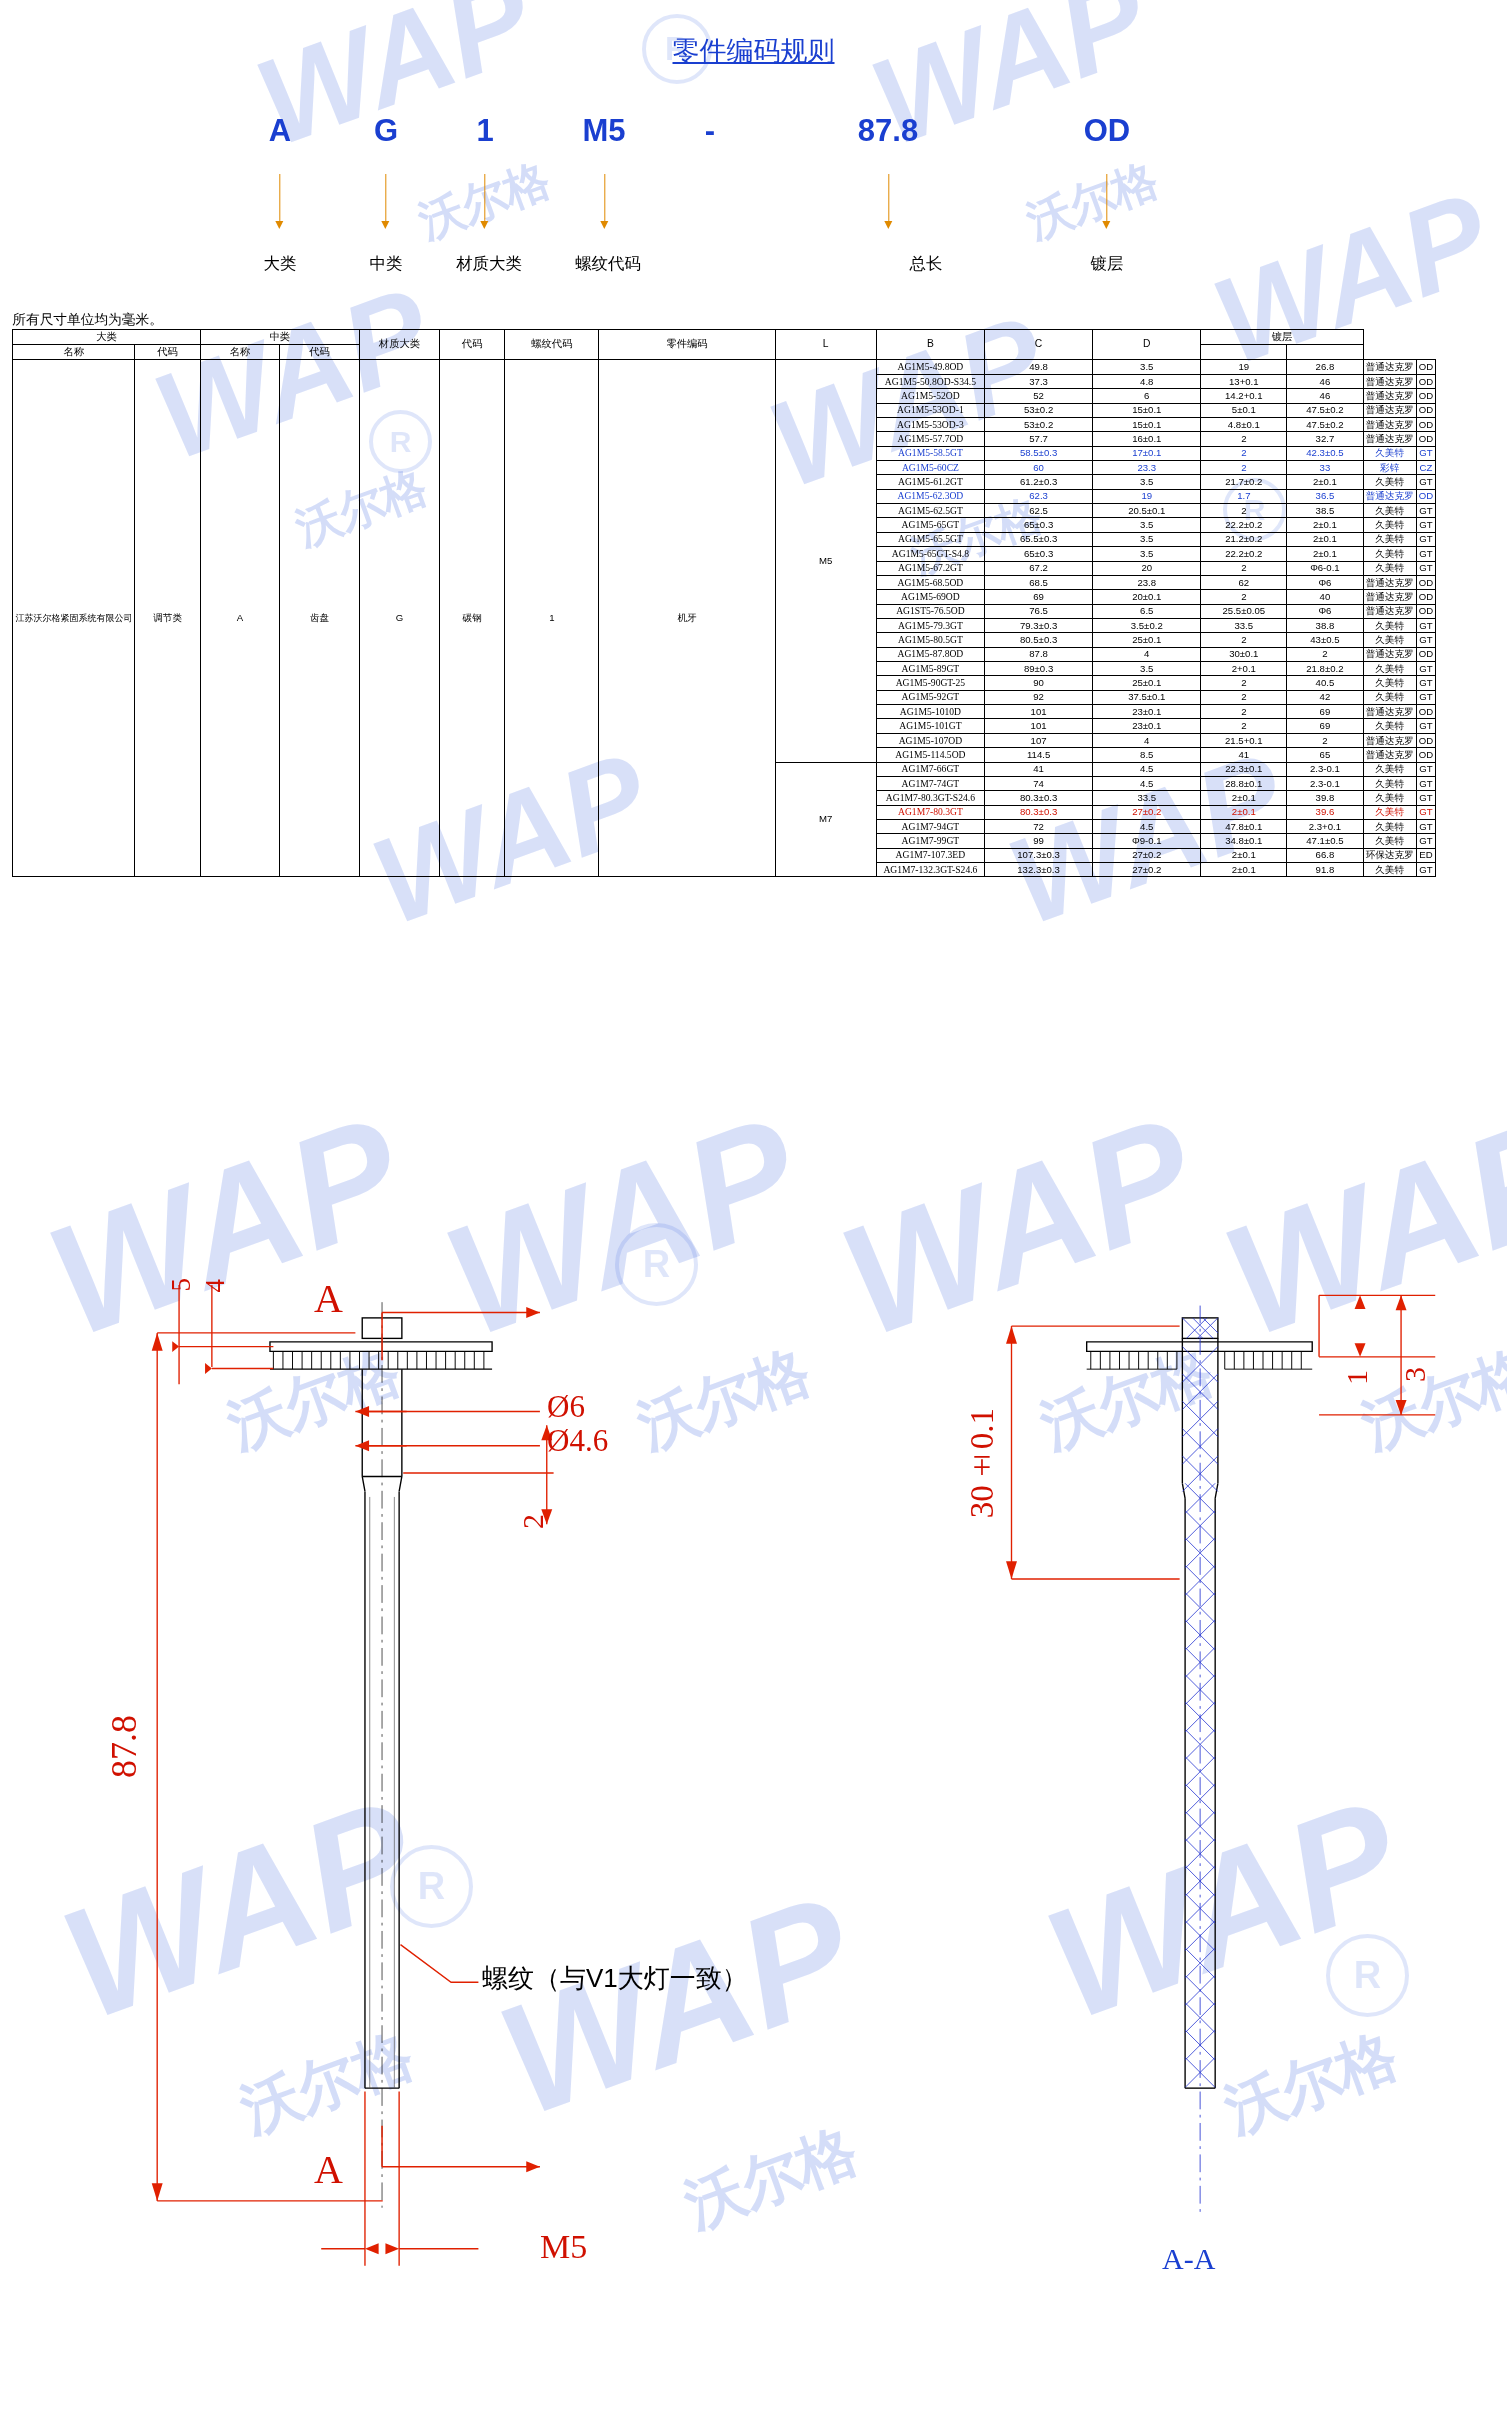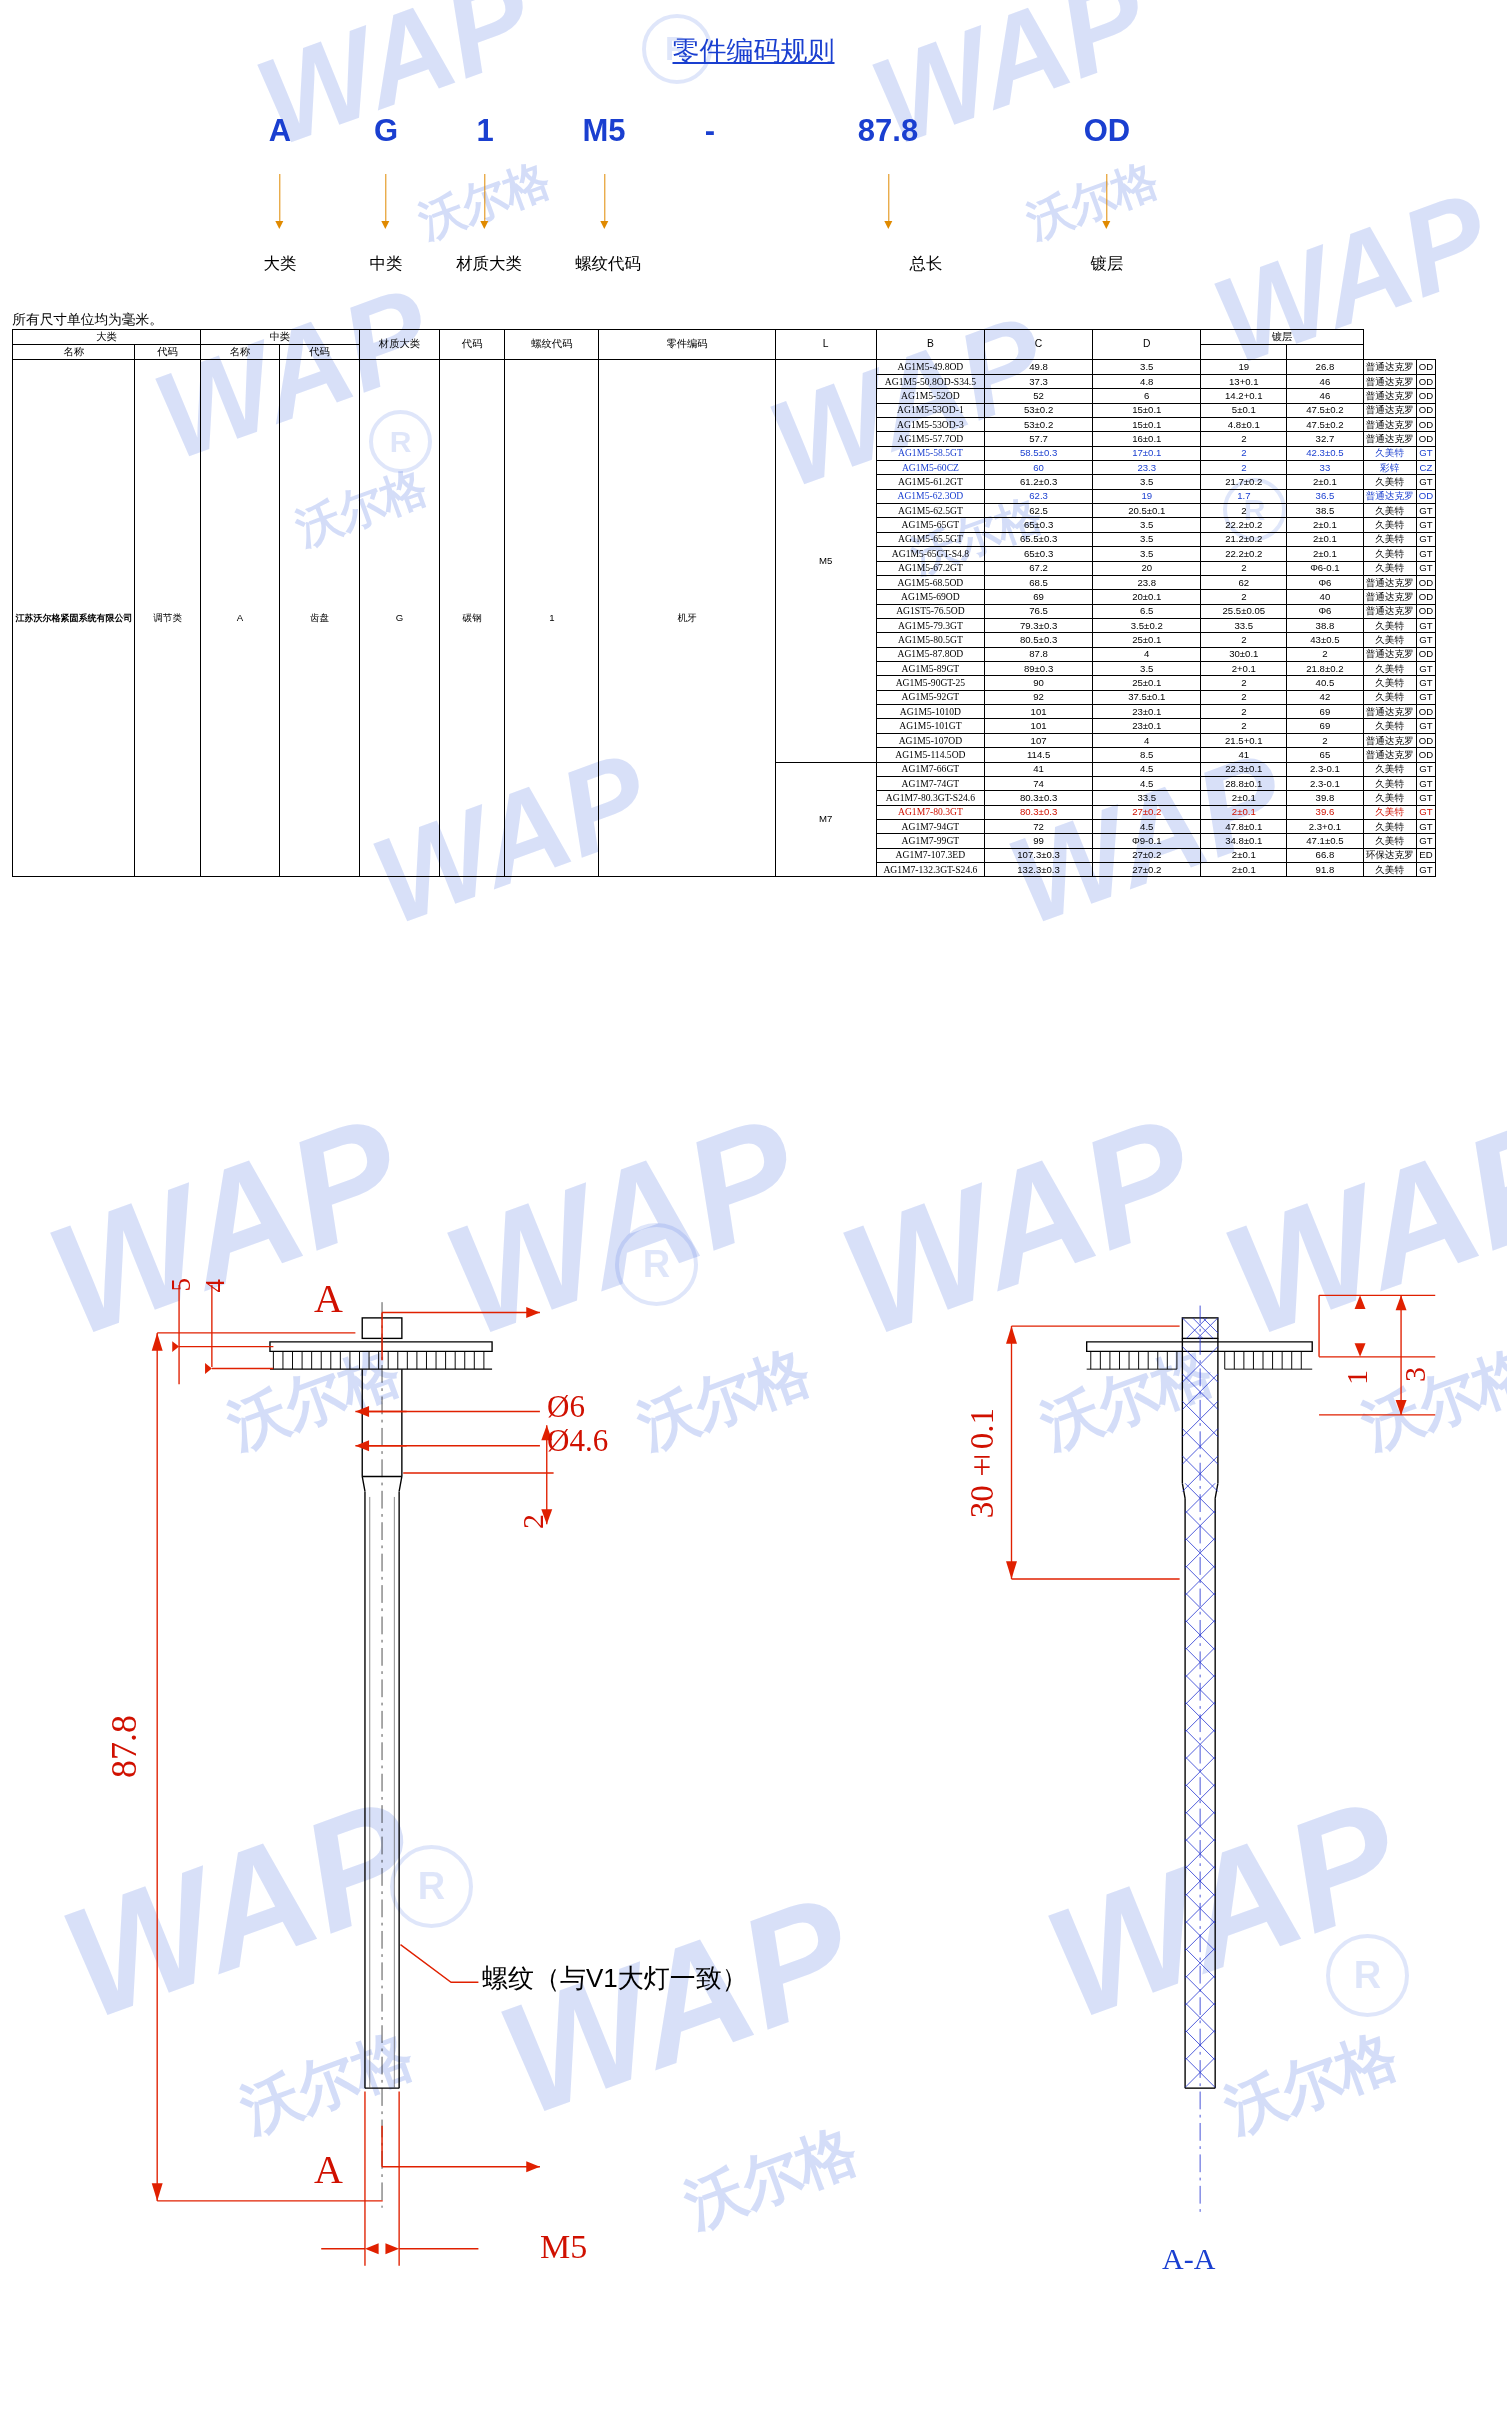--- a/index.html
+++ b/index.html
@@ -205,21 +205,21 @@
         <th>名称</th>
         <th>代码</th>
         <th>名称</th>
         <th>代码</th>
         <th></th>
         <th></th>
       </tr>
     </thead>
     <tbody id="tbody">
         <tr>
-          <td rowspan="36" class="vert-cell" style="width: 41px; font-size: 9px; font-weight: bold;">江苏沃尔格紧固系统有限公司</td>
+          <td rowspan="36" class="vert-cell" style="width: 41px; font-size: 9px;">江苏沃尔格紧固系统有限公司</td>
           <td rowspan="36" class="vert-cell">调节类</td>
           <td rowspan="36" class="vert-cell">A</td>
           <td rowspan="36" class="vert-cell">齿盘</td>
           <td rowspan="36" class="vert-cell">G</td>
           <td rowspan="36" class="vert-cell">碳钢</td>
           <td rowspan="36" class="vert-cell">1</td>
           <td rowspan="36" class="vert-cell">机牙</td>
           <td rowspan="28">M5</td>
           <td style="font-family: &quot;Liberation Serif&quot;, serif;">AG1M5-49.8OD</td>
           <td>49.8</td>

